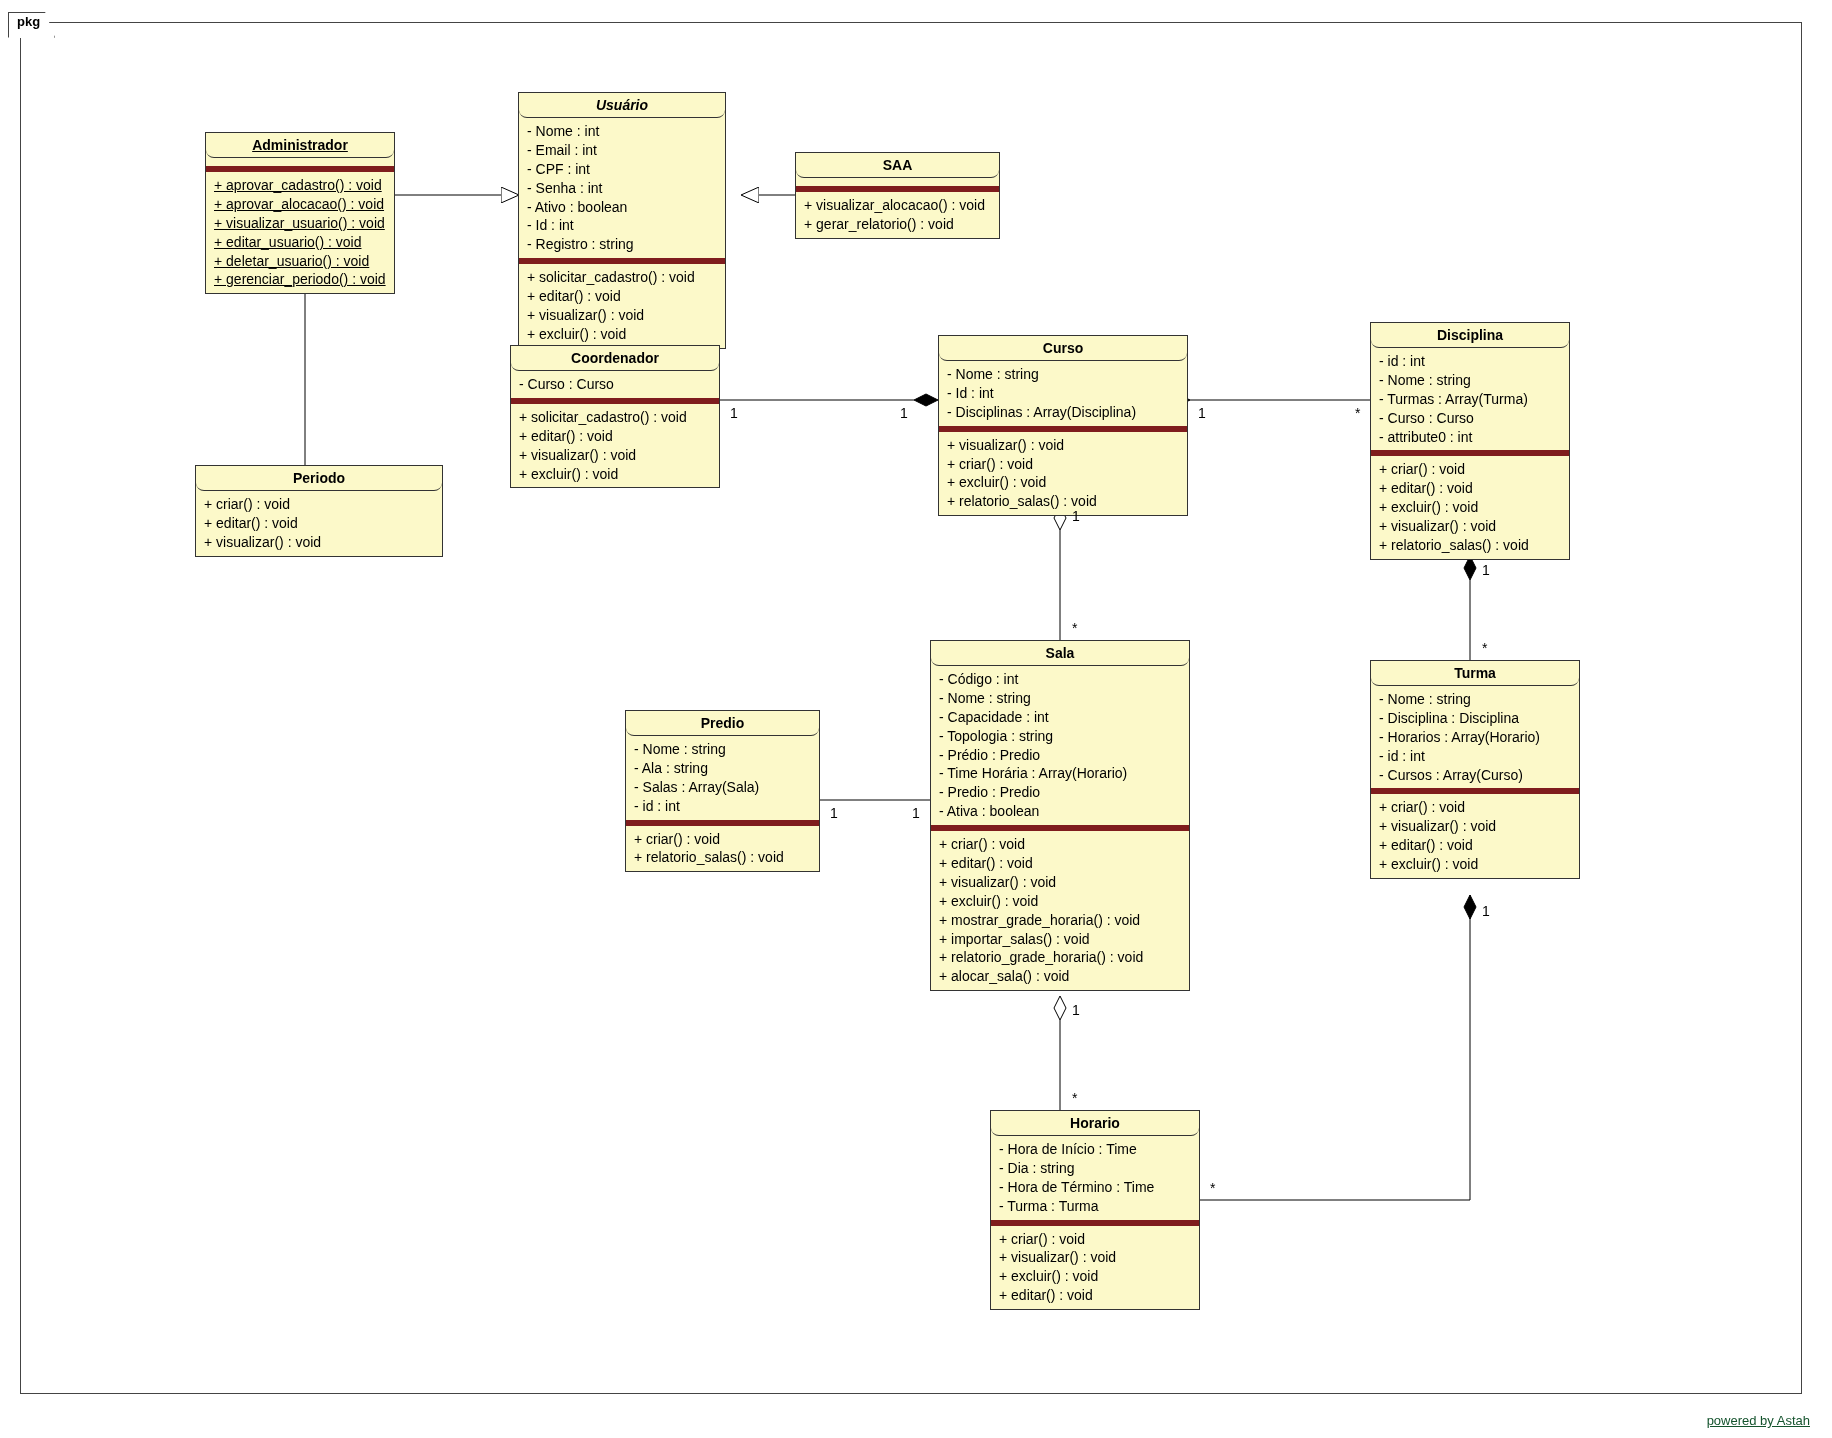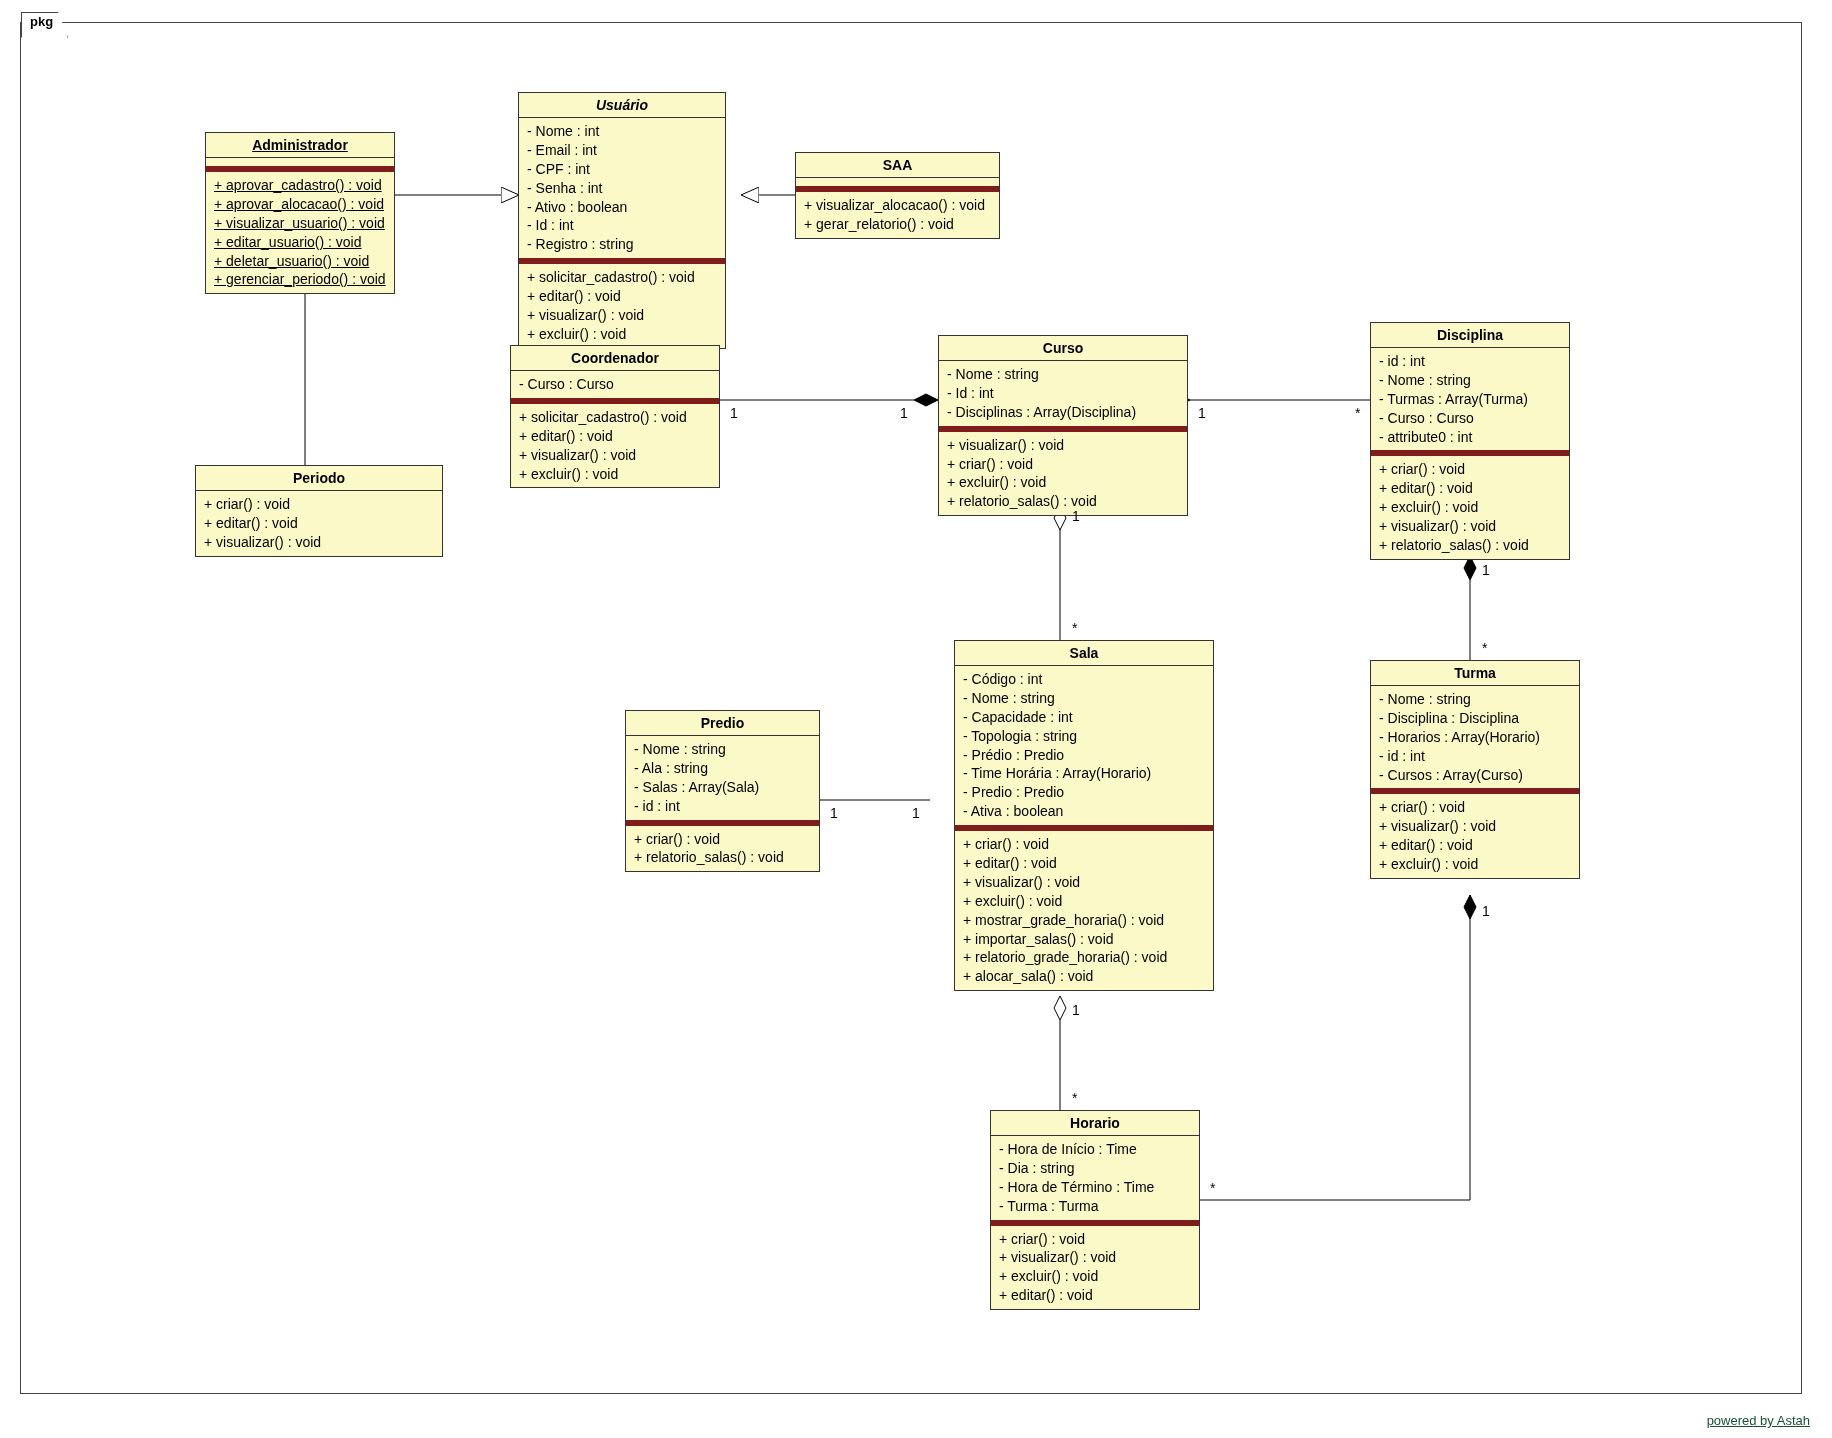--- a/index.html
+++ b/index.html
@@ -21,21 +21,21 @@
   }
   .pkg-frame {
     position: absolute;
     left: 20px; top: 22px;
     width: 1780px; height: 1370px;
     border: 1px solid #444;
     background: #fff;
   }
   .pkg-tab {
     position: absolute;
-    left: 21px; top: 12px;
+    left: 8px; top: 12px;
     height: 22px;
     padding: 1px 14px 1px 8px;
     border: 1px solid #444;
     border-bottom: 1px solid #fff;
     background: #fff;
     font-weight: bold;
     font-size: 13px;
     z-index: 2;
     clip-path: polygon(0 0, calc(100% - 10px) 0, 100% 100%, 0 100%);
   }
@@ -43,20 +43,21 @@
     position: absolute;
     background: #fcf9c9;
     border: 1px solid #333;
     box-sizing: border-box;
   }
   .uml-title {
     text-align: center;
     font-weight: bold;
     padding: 4px 6px;
     border-bottom: 1px solid #333;
+    border-radius: 8px;
   }
   .uml-title.italic { font-style: italic; }
   .uml-section {
     border-bottom: 6px solid #7f1d1d;
     padding: 4px 8px;
   }
   .uml-section:last-child { border-bottom: none; }
   .uml-line { white-space: nowrap; line-height: 1.35; }
   .mult-label {
     position: absolute;
@@ -206,21 +207,21 @@
     </div>
     <div class="uml-section">
       <div class="uml-line">+ criar() : void</div>
       <div class="uml-line">+ editar() : void</div>
       <div class="uml-line">+ excluir() : void</div>
       <div class="uml-line">+ visualizar() : void</div>
       <div class="uml-line">+ relatorio_salas() : void</div>
     </div>
   </div>
 
-  <div class="uml-class" style="left:930px; top:640px; width:260px;margin-left:24px;">
+  <div class="uml-class" style="left:930px; top:640px; width:260px;">
     <div class="uml-title">Sala</div>
     <div class="uml-section">
       <div class="uml-line">- Código : int</div>
       <div class="uml-line">- Nome : string</div>
       <div class="uml-line">- Capacidade : int</div>
       <div class="uml-line">- Topologia : string</div>
       <div class="uml-line">- Prédio : Predio</div>
       <div class="uml-line">- Time Horária : Array(Horario)</div>
       <div class="uml-line">- Predio : Predio</div>
       <div class="uml-line">- Ativa : boolean</div>

